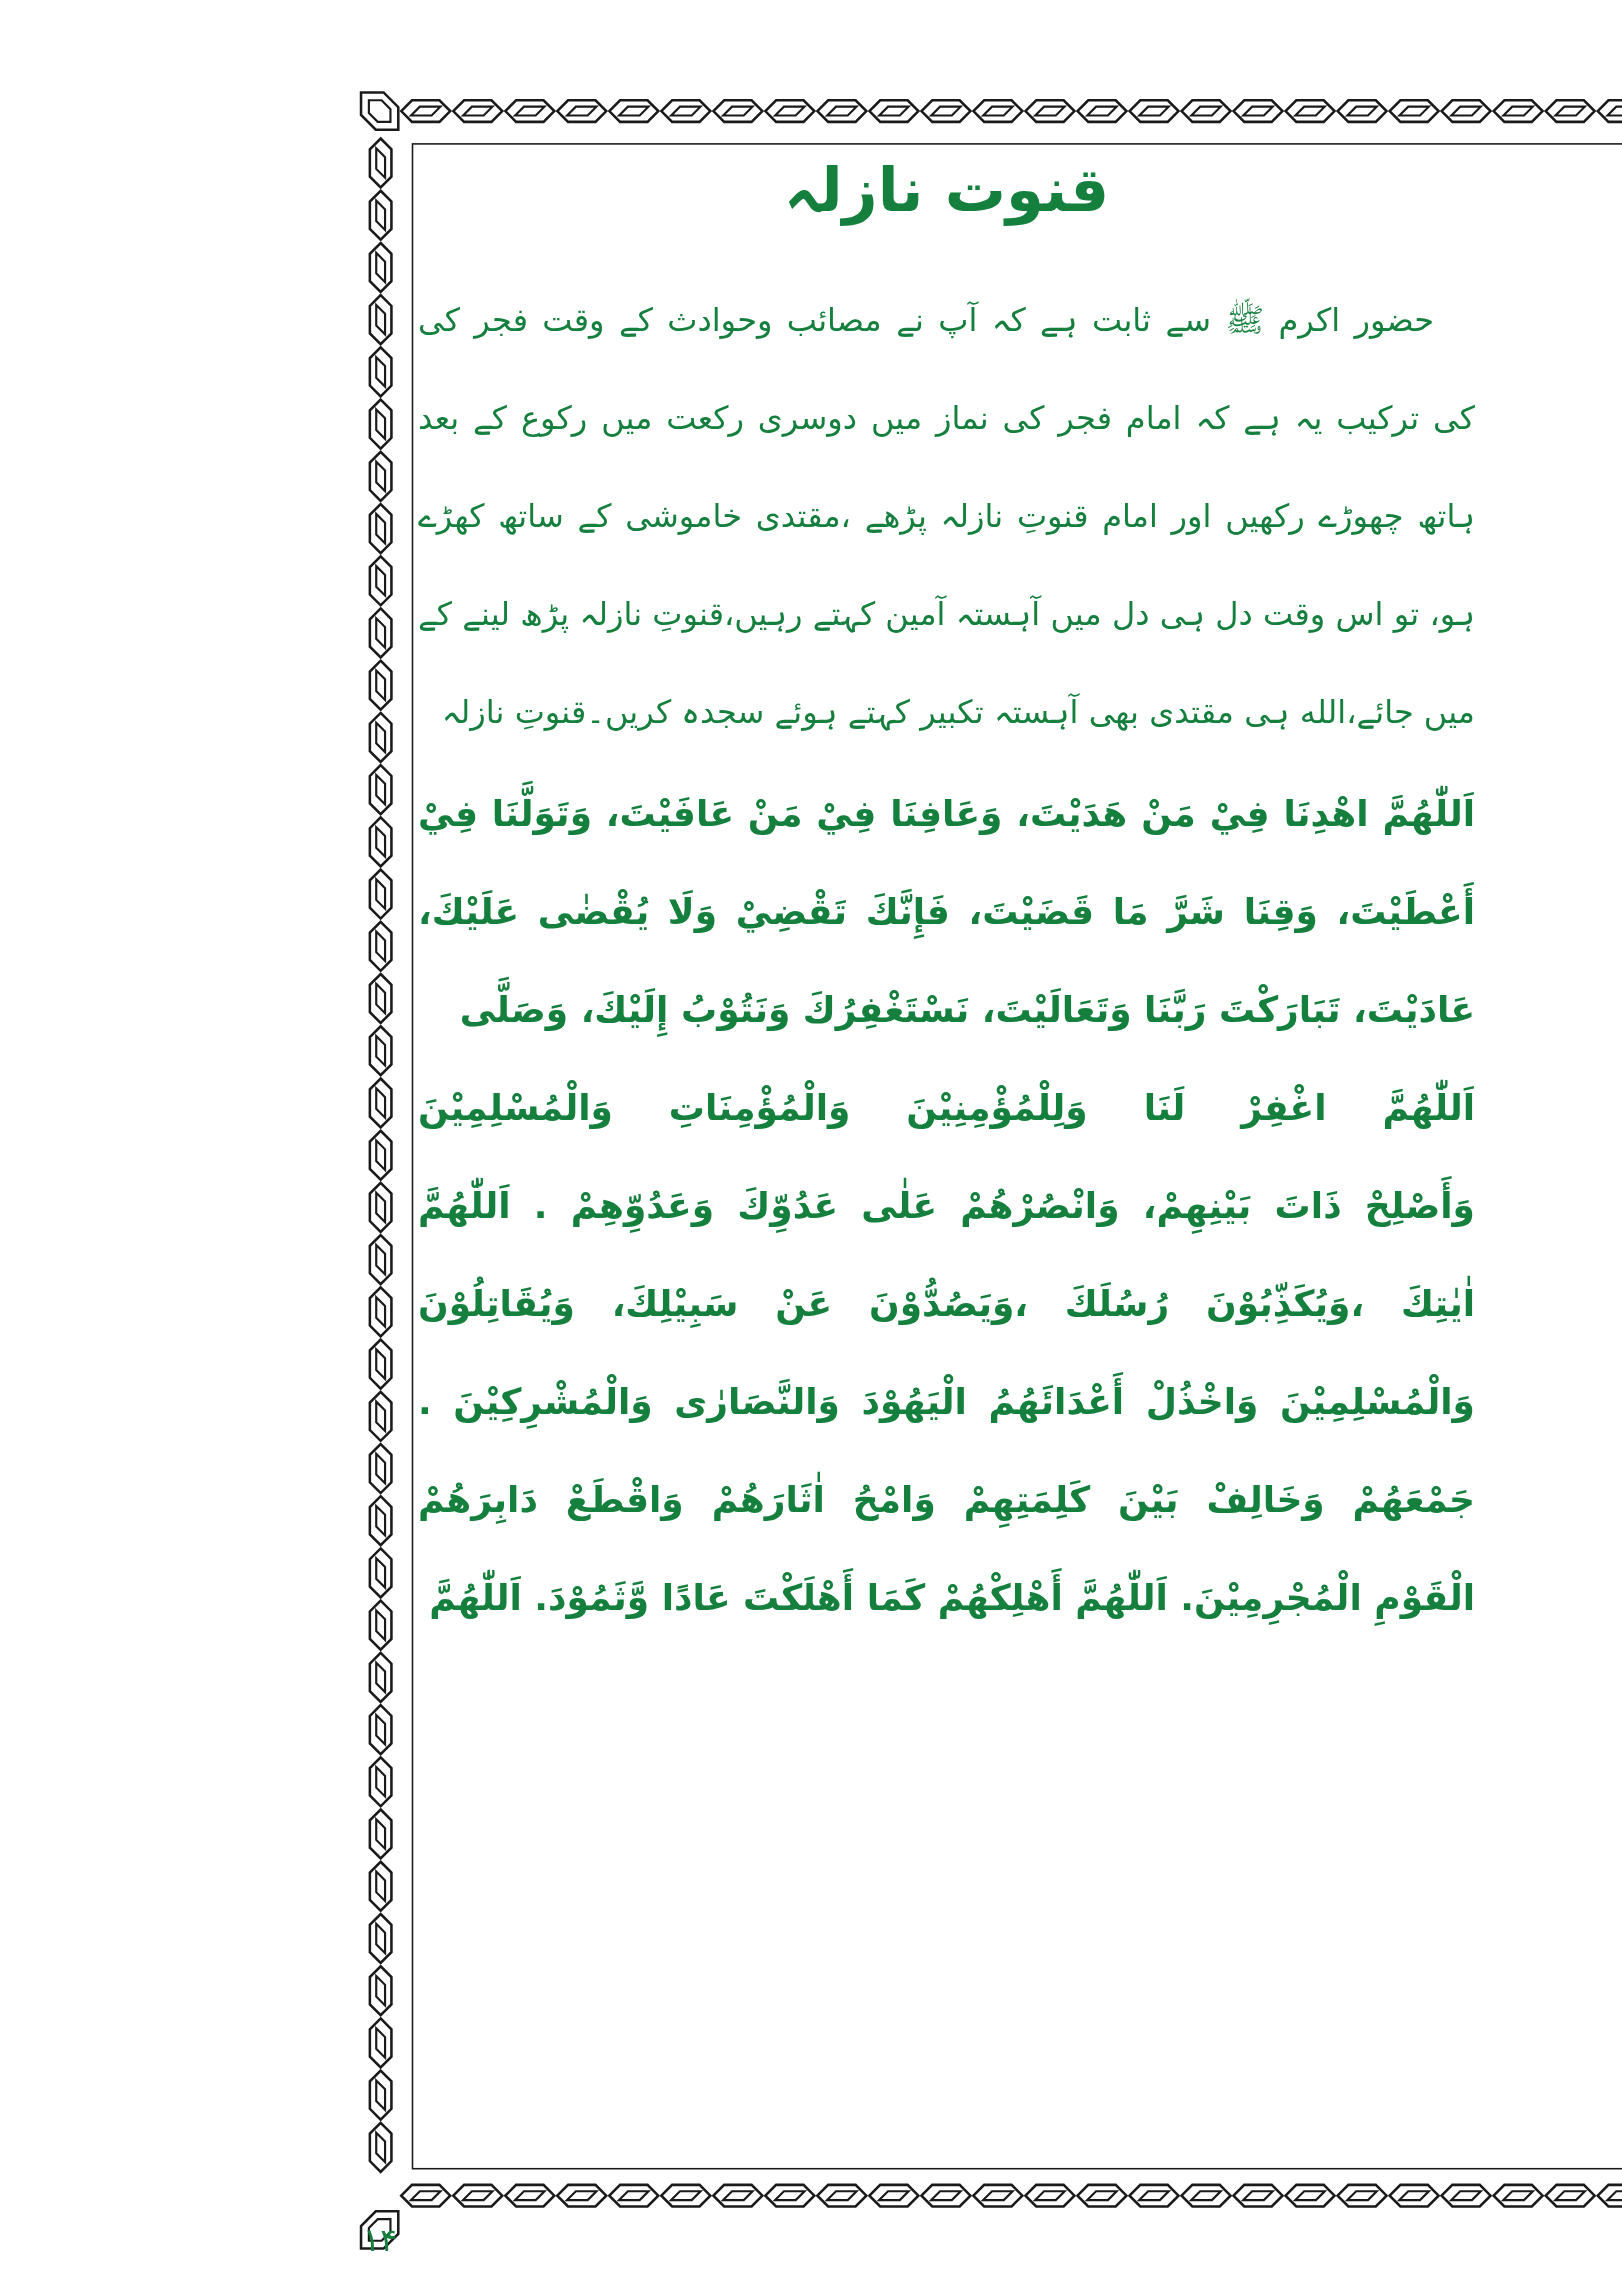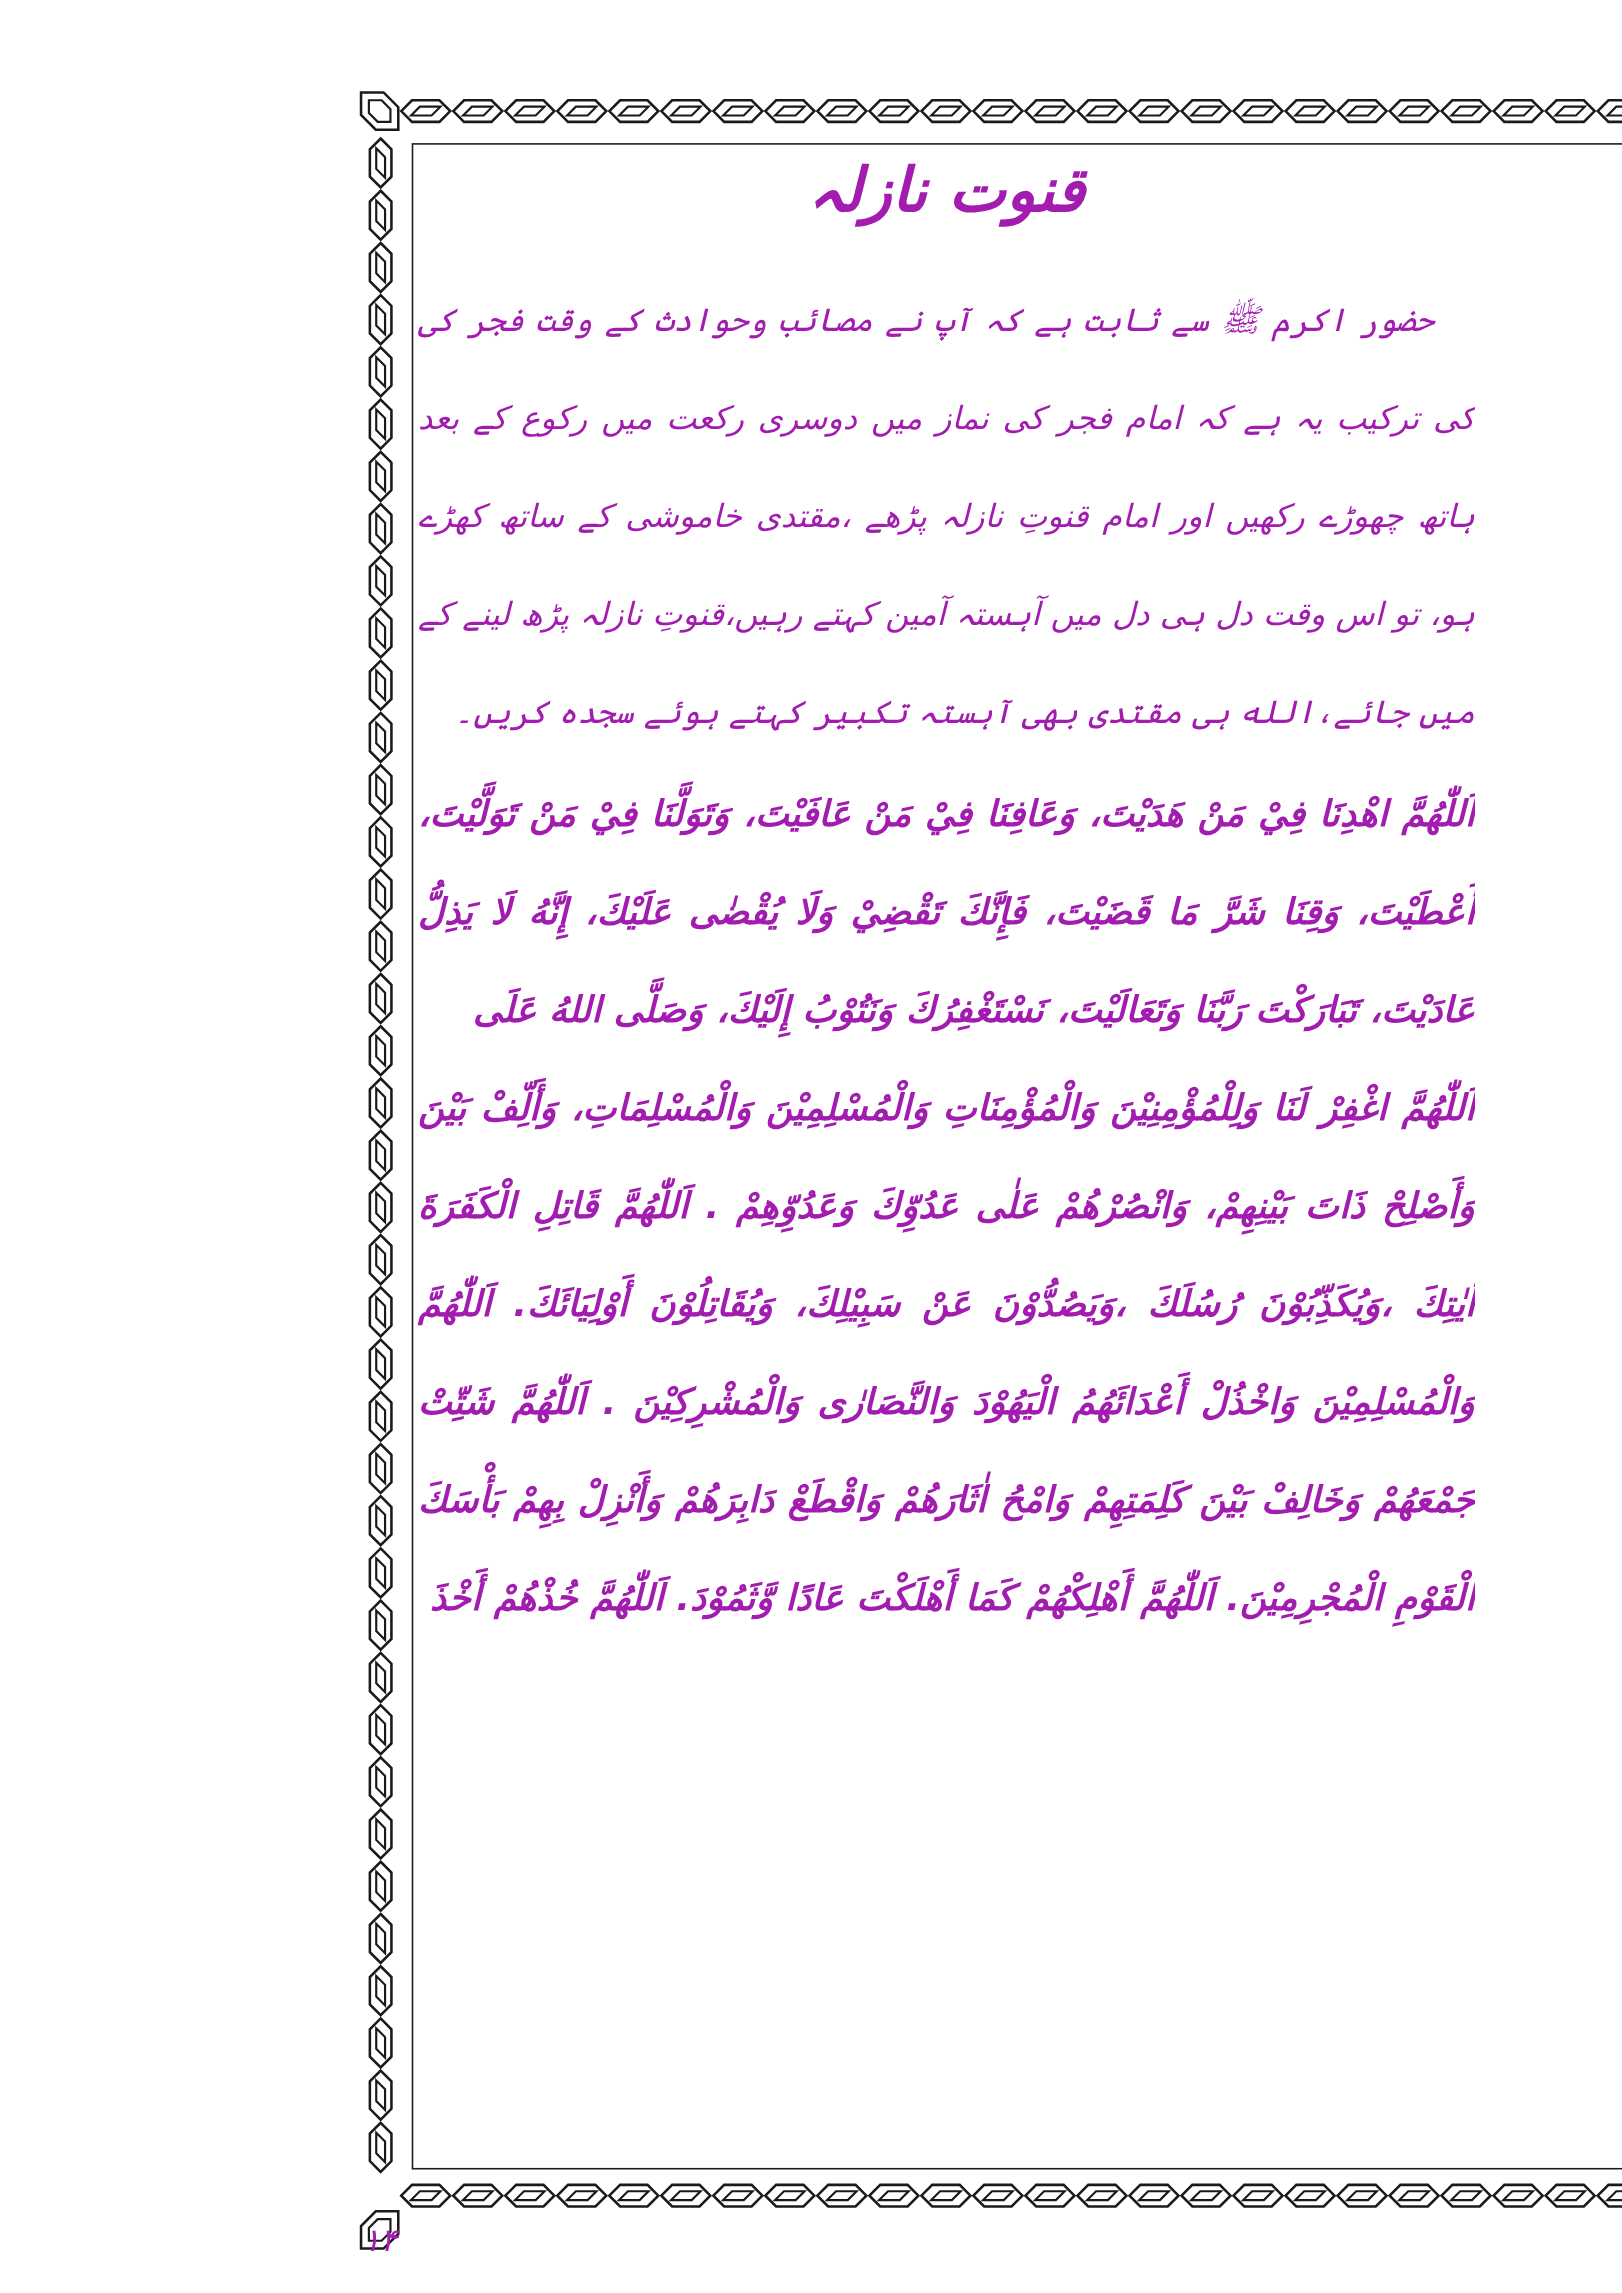--- a/index.html
+++ b/index.html
@@ -9,22 +9,21 @@
     width: 1622px;
     height: 2294px;
     overflow: hidden;
     font-family: "DejaVu Sans", sans-serif;
   }
   .page {
     position: relative;
     width: 1357px;
     height: 2294px;
     background: #ffffff;
-    color: #a21caf;
-    font-style: italic;
+    color: #15803d;
   }
   svg.frame {
     position: absolute;
     left: 0; top: 0;
     width: 1622px; height: 2294px;
     pointer-events: none;
   }
   .content {
     position: absolute;
     left: 153px;

